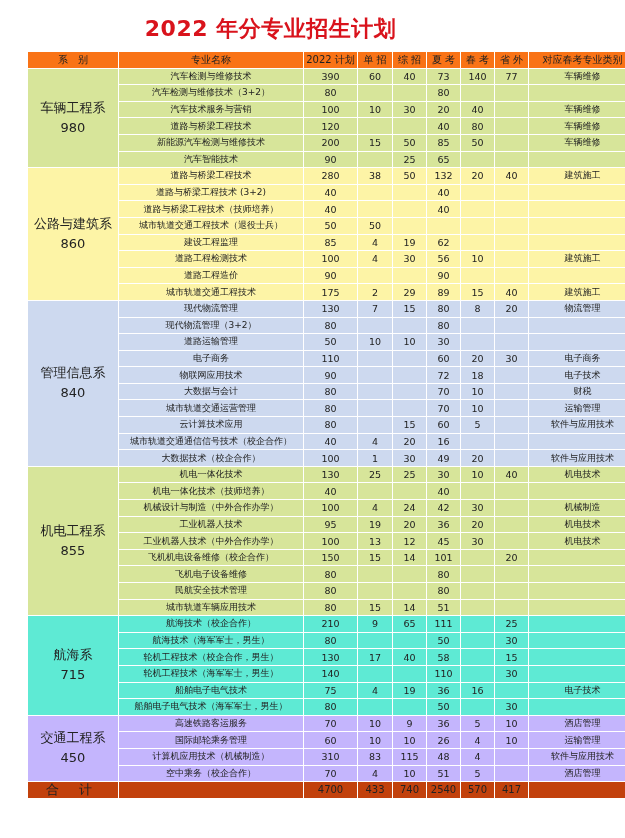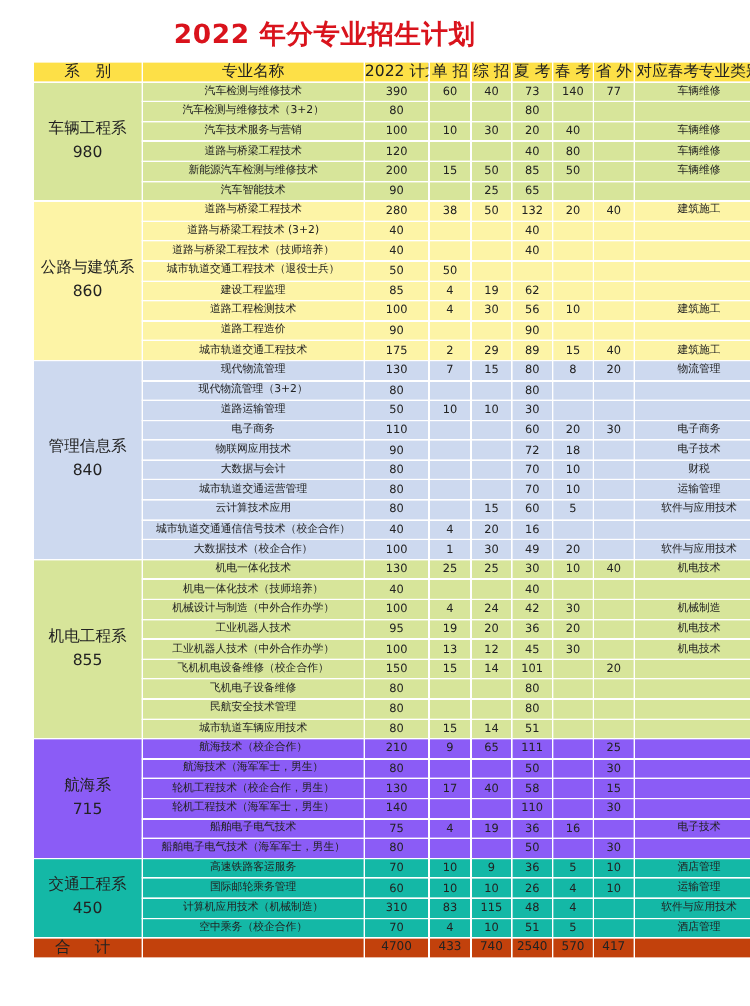--- a/index.html
+++ b/index.html
@@ -4,29 +4,29 @@
 <style>
   html, body { margin:0; padding:0; background:#ffffff; }
   body { width:625px; height:838px; position:relative; overflow:hidden;
          font-family:"DejaVu Sans", "Liberation Sans", sans-serif; }
   .title { position:absolute; left:0; top:14px; width:541px; text-align:center;
            color:#d9131c; font-size:22px; font-weight:bold; letter-spacing:0.5px; }
   table.plan { position:absolute; left:27px; top:51px; width:575px;
                border-collapse:collapse; table-layout:fixed; }
   table.plan td, table.plan th { height:15.6px; padding:0; border:1px solid #ffffff;
                text-align:center; font-size:9.5px; color:#222; white-space:nowrap; overflow:hidden; line-height:15px; }
-  table.plan th { background:#fde047; font-weight:normal; font-size:13px; }
+  table.plan th { background:#f97316; font-weight:normal; font-size:10px; }
   table.plan td.dept { font-size:13px; line-height:20px; white-space:normal; }
   table.plan td.name { font-size:9px; }
   table.plan td.cat { font-size:9px; }
   .g-green td { background:#d7e59a; }
   .g-yellow td { background:#fdf4a6; }
   .g-blue td { background:#cdd9ef; }
-  .g-sky td { background:#8b5cf6; }
-  .g-pink td { background:#14b8a6; }
+  .g-sky td { background:#5eead4; }
+  .g-pink td { background:#c4b5fd; }
   tr.total td { background:#c2410c; font-size:10px; }
   tr.total td.total-label { font-size:13px; letter-spacing:8px; }
 </style>
 </head>
 <body>
 
 <div class="title">2022 年分专业招生计划</div>
 
 <table class="plan">
   <colgroup>

